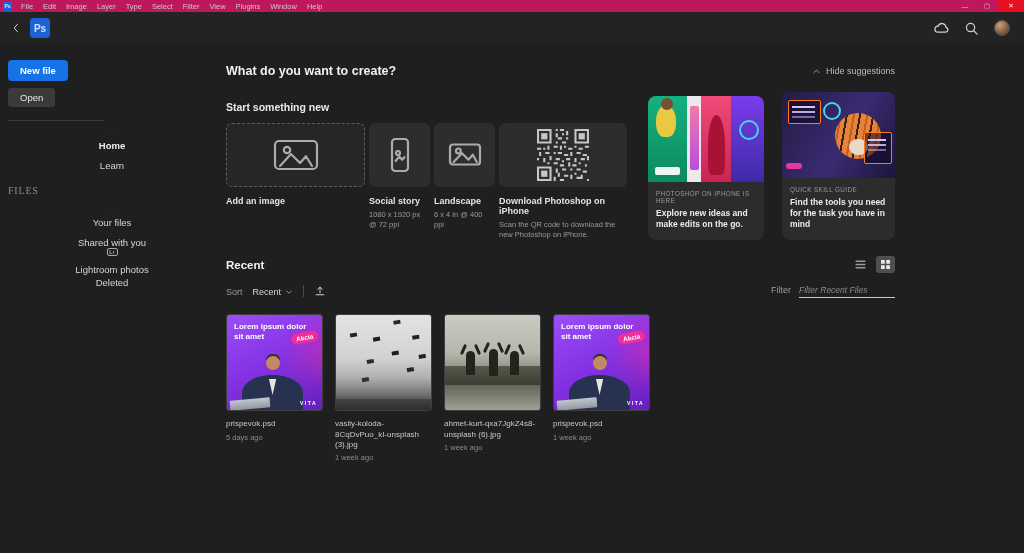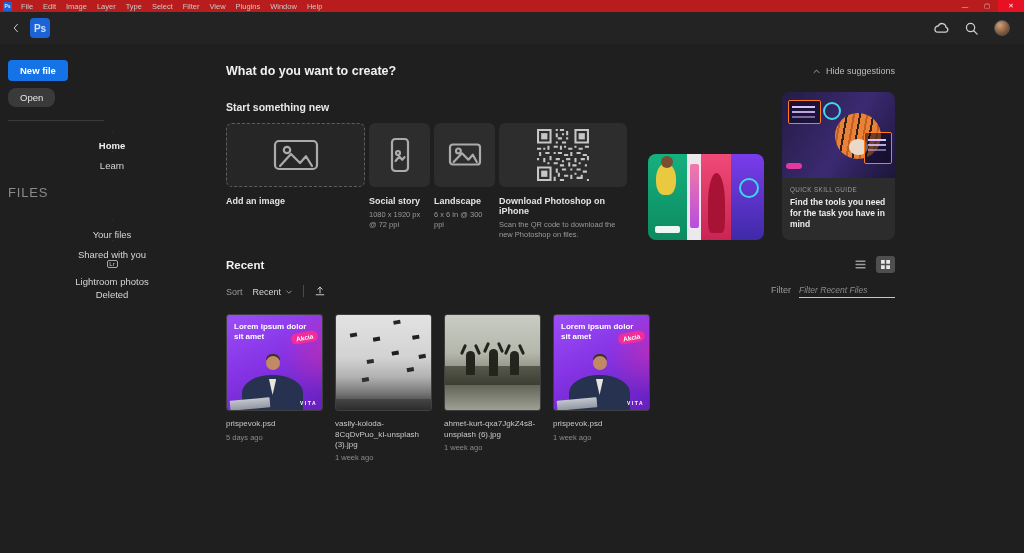--- a/index.html
+++ b/index.html
@@ -1,43 +1,43 @@
 <!DOCTYPE html>
 <html style="--accent-blue: #1473e6; --badge-pink: #f02d9a; --close-red: #e81123;"><head>
 <meta charset="utf-8">
 <style>
   * { box-sizing: border-box; margin: 0; padding: 0; }
   html,body { background:#000; }
   body { font-family:"Liberation Sans", sans-serif; }
   .app { position:relative; width:1024px; height:553px; background:#1f1f1f; color:#e6e6e6; overflow:hidden; }
 
   
-  .menubar { height:12px; background:#b91c1c; display:flex; align-items:center; font-size:7.5px; color:#c9c9c9; }
+  .menubar { height:12px; background:#be185d; display:flex; align-items:center; font-size:7.5px; color:#c9c9c9; }
   .ps-mini { width:9px; height:9px; margin:0 4px 0 3px; background:#1d63d8; color:#d6e6ff; font-size:5px; font-weight:bold; display:flex; align-items:center; justify-content:center; border-radius:1px; }
   .menu-item { padding:0 5px; height:100%; display:flex; align-items:center; cursor:default; }
   .win-controls { margin-left:auto; display:flex; height:100%; }
   .win-btn { width:22px; height:100%; display:flex; align-items:center; justify-content:center; font-size:6.5px; color:#cfcfcf; }
   .win-close { background:var(--close-red,#e81123); color:#fff; width:26px; }
 
   
   .header { height:32px; background:#232323; display:flex; align-items:center; padding:0 14px 0 8px; }
   .back-btn { width:16px; height:16px; display:flex; align-items:center; justify-content:center; }
   .ps-logo { width:20px; height:20px; margin-left:6px; background:#1d63d8; border-radius:4px; color:#cfe3ff; font-weight:bold; font-size:10px; display:flex; align-items:center; justify-content:center; }
   .header-right { margin-left:auto; display:flex; align-items:center; gap:15px; }
   .avatar { width:16px; height:16px; border-radius:50%; background:radial-gradient(circle at 35% 30%, #caa27a 0%, #8a5f41 55%, #4a3322 100%); border:1px solid #555; }
 
   
   .body { display:flex; height:509px; }
   .sidebar { width:226px; padding:16px 10px 0 8px; flex-shrink:0; }
   .btn-primary { display:inline-block; background:var(--accent-blue,#1473e6); color:#fff; border:none; font-family:inherit; font-size:9.5px; font-weight:bold; padding:5px 12px; border-radius:4px; cursor:pointer; }
-  .btn-secondary { display:block; margin-top:7px; background:#3a3a3a; color:#e6e6e6; border:none; font-family:inherit; font-size:9.5px; padding:4px 12px; border-radius:8px; cursor:pointer; }
+  .btn-secondary { display:block; margin-top:7px; background:#3a3a3a; color:#e6e6e6; border:none; font-family:inherit; font-size:9.5px; padding:4px 12px; border-radius:3px; cursor:pointer; }
   .divider { border-top:1px solid #3a3a3a; width:96px; margin:13px 0 10px 0; }
   .nav-item { display:flex; align-items:center; gap:8px; height:20px; font-size:9.5px; color:#d6d6d6; cursor:pointer;flex-direction:column; }
   .nav-strong { font-weight:bold; color:#f0f0f0; }
-  .section-label { margin:14px 0 20px 0; font-size:13px; letter-spacing:.8px; color:#8a8a8a; }
+  .section-label { margin:14px 0 12px 0; font-size:10px; letter-spacing:.8px; color:#8a8a8a;font-family:Liberation Serif, serif; }
   .lr-badge { width:11px; height:11px; border:1px solid #aaaaaa; border-radius:2px; font-size:6px; color:#cfcfcf; display:flex; align-items:center; justify-content:center; }
 
   .main { width:669px; padding-top:20px; }
   .main-top { display:flex; align-items:center; justify-content:space-between; }
   .page-title { font-size:12.5px; font-weight:bold; color:#f1f1f1; }
   .hide-sugg { display:flex; align-items:center; gap:5px; font-size:9px; color:#bdbdbd; cursor:pointer; }
 
   
   .suggest-row { display:flex; margin-top:14px; align-items:flex-end;gap:8px; }
   .suggest-left { width:401px; padding-top:8px; flex-shrink:0; }
@@ -275,50 +275,54 @@
 
             <div class="card-col w-sm">
               <div class="tile w-sm">
                 <svg class="ic-big" width="34" height="25" viewBox="0 0 17 12">
                     <rect x="1" y="1" width="15" height="10" rx="1.4"></rect>
                     <circle cx="5.2" cy="4.2" r="1.2"></circle>
                     <path d="M2.8 9.8 7 5.4l3.2 3.2 2.2-2.5 2 3.7"></path>
                   </svg>
               </div>
               <div class="tile-title">Landscape</div>
-              <div class="tile-desc">6 x 6 in @ 300 ppi</div>
+              <div class="tile-desc">6 x 4 in @ 400 ppi</div>
             </div>
 
             <div class="card-col w-dl">
               <div class="tile w-dl">
                 <svg width="52" height="52" viewBox="0 0 25 25">
                   <g fill="#c6c6c6">
                     <path fill-rule="evenodd" d="M0 0h7v7H0zM1 1v5h5V1z"></path>
                       <rect x="2" y="2" width="3" height="3"></rect>
                     <path fill-rule="evenodd" d="M18 0h7v7h-7zM19 1v5h5V1z"></path>
                       <rect x="20" y="2" width="3" height="3"></rect>
                     <path fill-rule="evenodd" d="M0 18h7v7H0zM1 19v5h5v-5z"></path>
                       <rect x="2" y="20" width="3" height="3"></rect>
                     <path d="M9 0h1v1H9zM11 0h2v1h-2zM9 2h1v2H9zM12 2h1v1h-1zM14 1h1v2h-1zM10 4h2v1h-2zM14 4h1v1h-1zM9 6h1v1H9zM12 6h2v1h-2zM0 9h2v1H0zM3 9h1v1H3zM5 8h1v2H5zM8 8h2v1H8zM11 8h1v2h-1zM13 8h1v1h-1zM15 9h2v1h-2zM18 8h1v1h-1zM20 9h2v1h-2zM23 8h2v1h-2zM1 11h1v2H1zM4 11h2v1H4zM8 11h1v1H8zM10 11h2v1h-2zM13 12h2v1h-2zM16 11h1v2h-1zM19 11h2v1h-2zM22 12h2v1h-2zM0 14h1v1H0zM3 14h1v2H3zM6 13h1v2H6zM9 14h2v1H9zM12 15h1v1h-1zM14 14h2v1h-2zM18 14h1v2h-1zM21 14h2v1h-2zM24 13h1v2h-1zM5 16h1v1H5zM8 16h2v1H8zM11 17h2v1h-2zM15 16h1v2h-1zM17 17h2v1h-2zM20 16h1v1h-1zM23 17h1v1h-1zM9 19h1v2H9zM12 19h2v1h-2zM16 19h1v1h-1zM19 19h2v1h-2zM22 20h2v1h-2zM10 21h1v2h-1zM13 22h2v1h-2zM16 22h1v2h-1zM18 21h1v1h-1zM21 22h1v2h-1zM8 23h1v2H8zM11 24h2v1h-2zM19 23h2v1h-2zM24 24h1v1h-1z"></path>
                   </g>
                 </svg>
               </div>
               <div class="tile-title">Download Photoshop on iPhone</div>
-              <div class="tile-desc">Scan the QR code to download the new Photoshop on files.</div>
+              <div class="tile-desc">Scan the QR code to download the new Photoshop on iPhone.</div>
             </div>
           </div>
         </div>
 
         <div class="promo">
           <div class="promo-img">
             <div class="paA"></div>
               <div class="paPhone"></div>
               <div class="paB"></div>
               <div class="paC"></div>
               <div class="paChip"></div>
+          </div>
+          <div class="promo-body">
+            <div class="promo-eyebrow">PHOTOSHOP ON IPHONE IS HERE</div>
+            <div class="promo-title">Explore new ideas and make edits on the go.</div>
           </div>
         </div>
 
         <div class="promo">
           <div class="promo-img promoB-bg">
             <div class="pb-tiger"></div>
             <div class="pb-ring"></div>
             <div class="pb-panel pb-p1"></div>
             <div class="pb-panel pb-p2"></div>
             <div class="pb-pill"></div>

